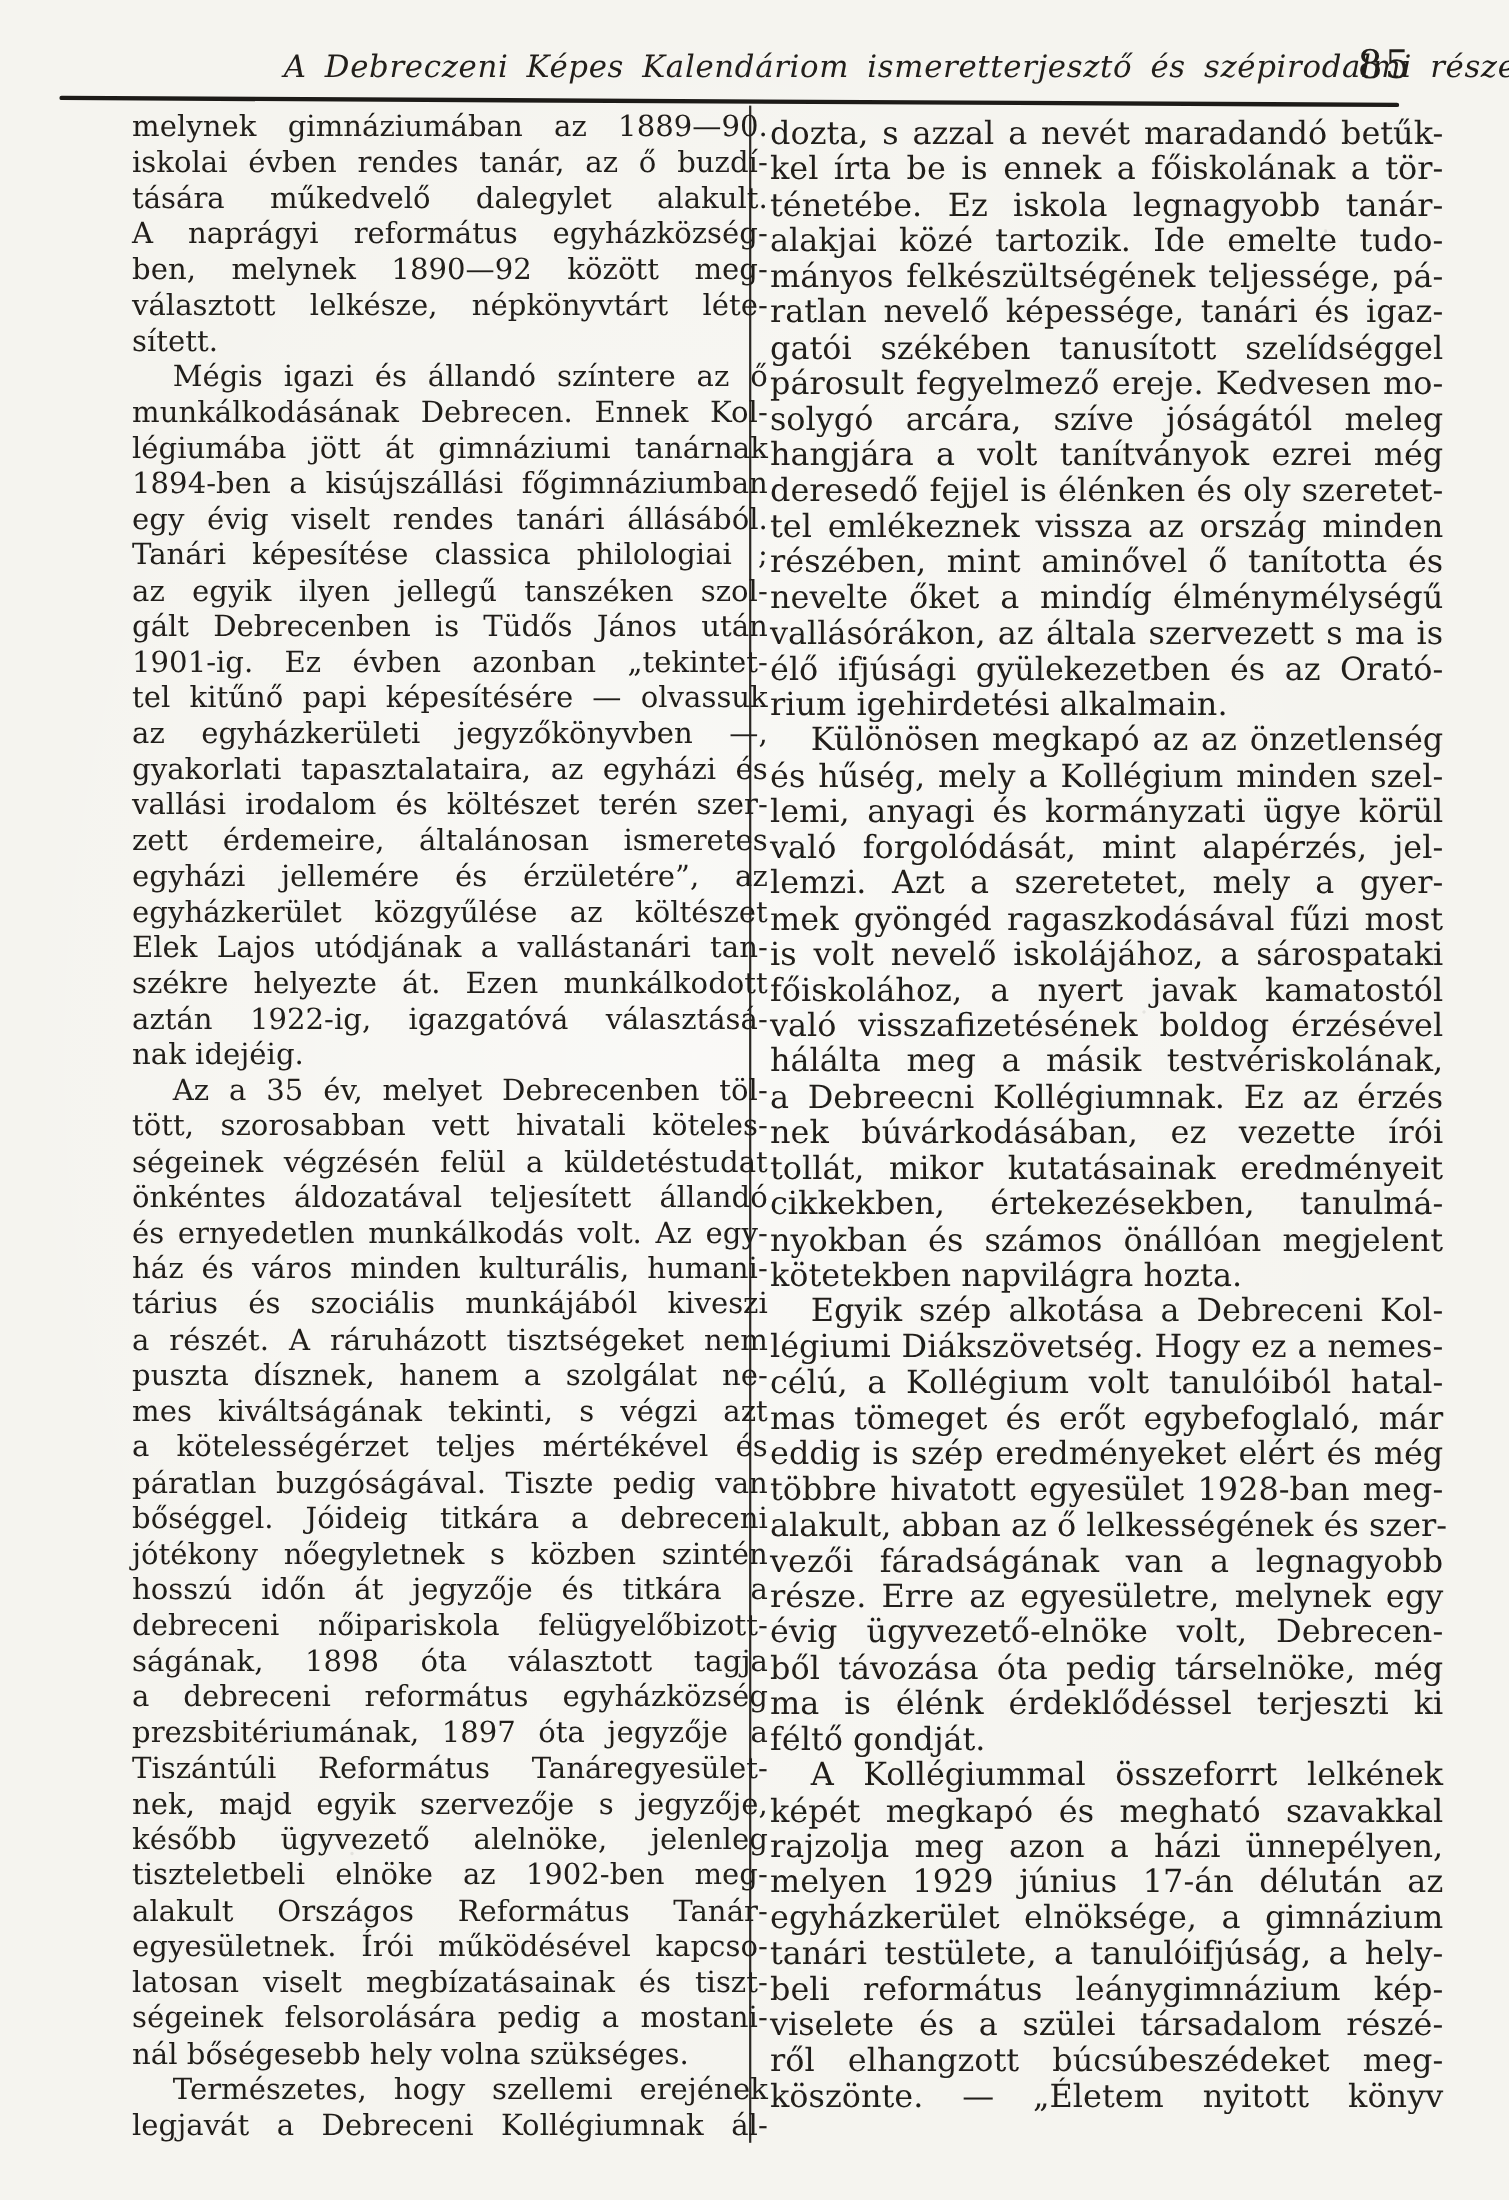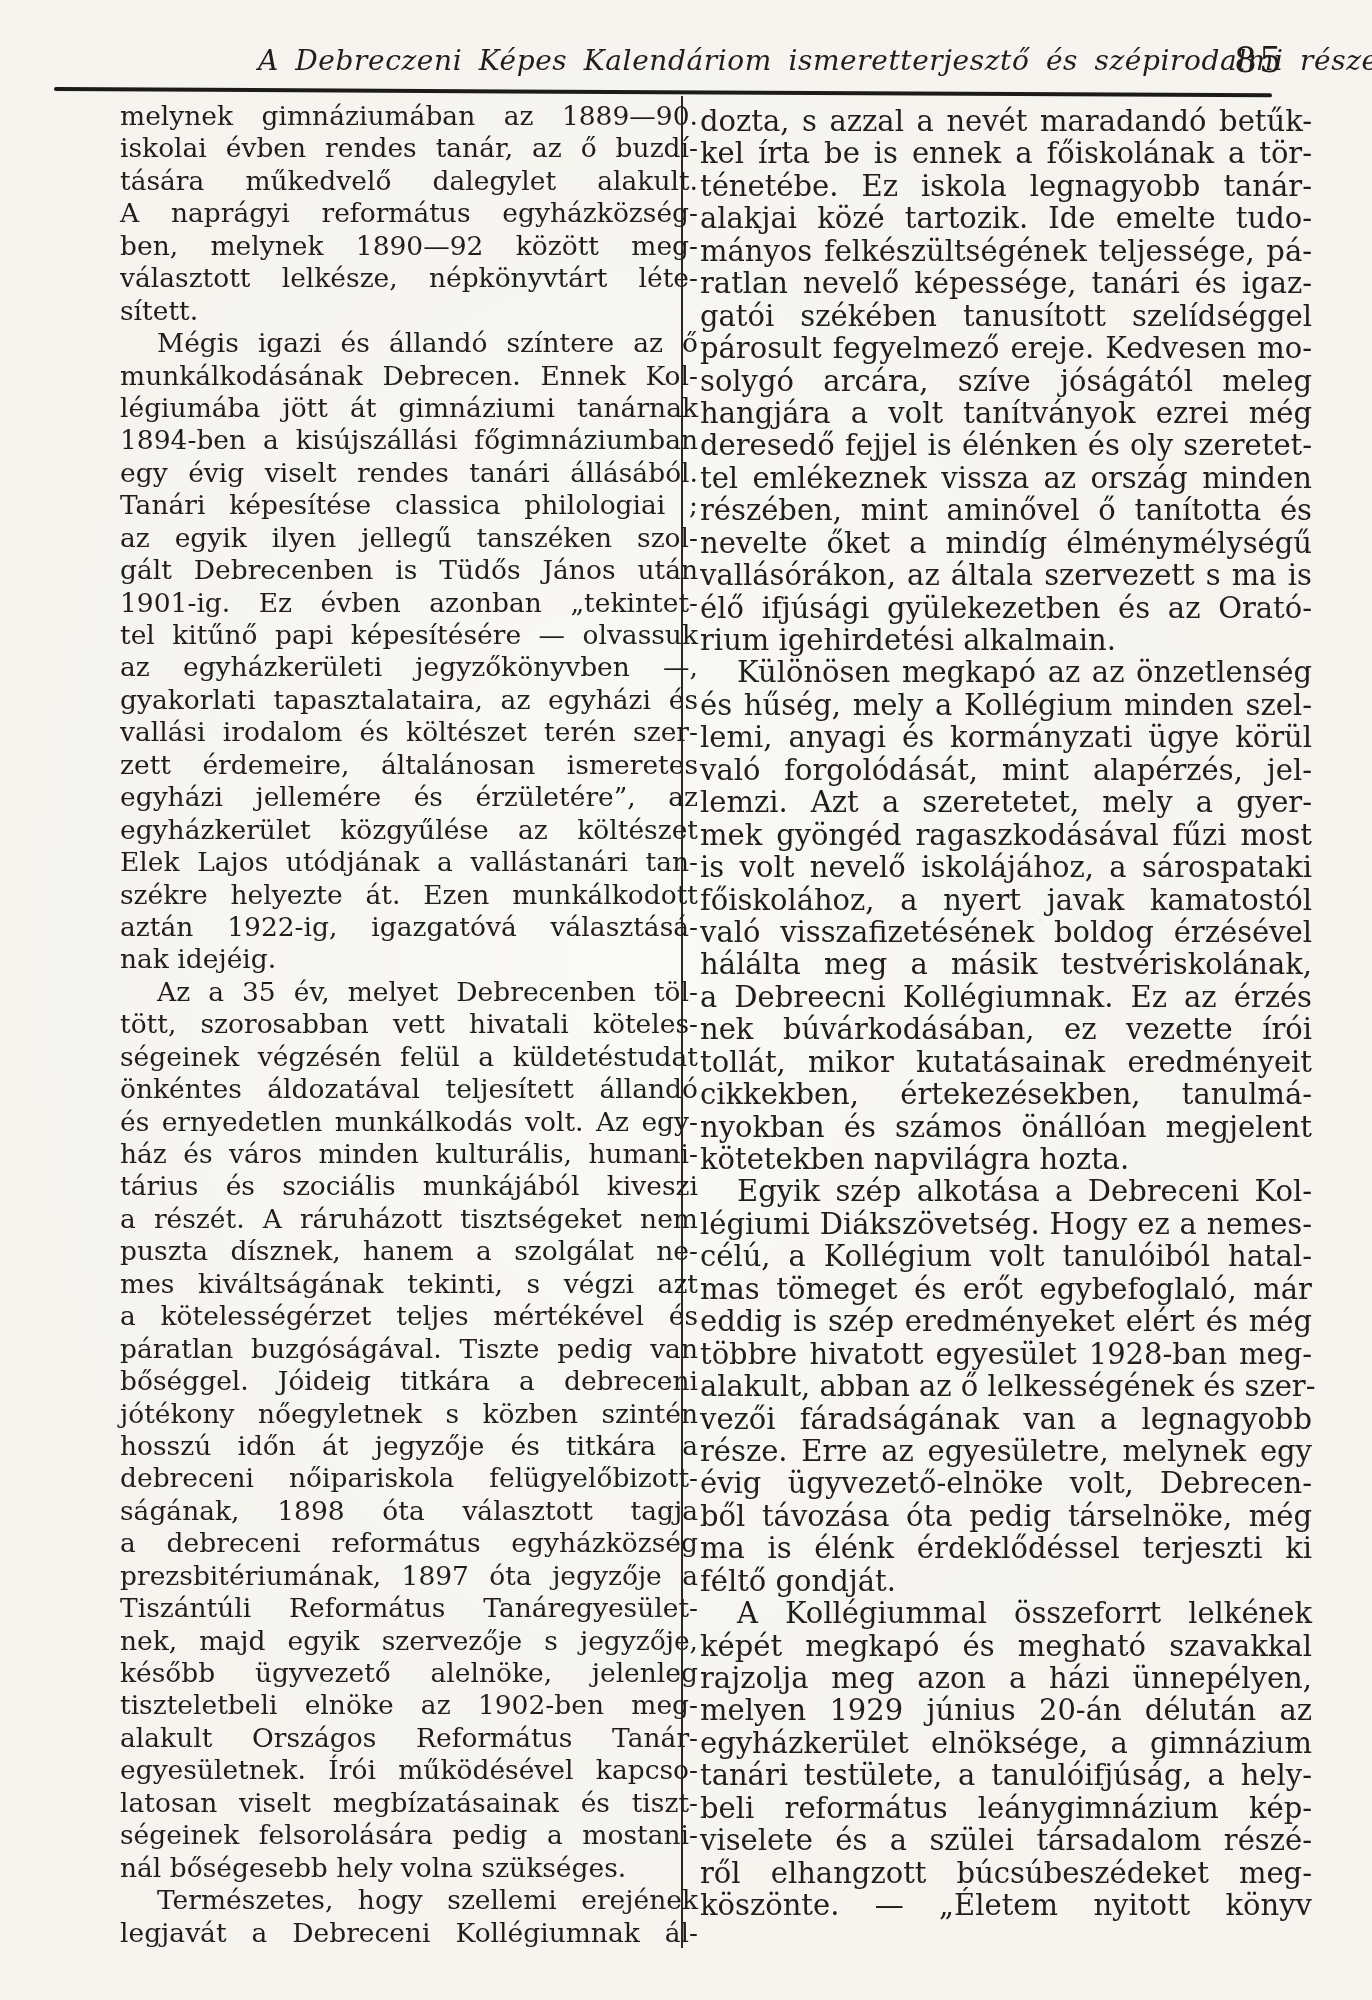--- a/index.html
+++ b/index.html
@@ -162,21 +162,21 @@
       <div class="line">alakult, abban az ő lelkességének és szer-</div>
       <div class="line">vezői fáradságának van a legnagyobb</div>
       <div class="line">része. Erre az egyesületre, melynek egy</div>
       <div class="line">évig ügyvezető-elnöke volt, Debrecen-</div>
       <div class="line">ből távozása óta pedig társelnöke, még</div>
       <div class="line">ma is élénk érdeklődéssel terjeszti ki</div>
       <div class="line no-just">féltő gondját.</div>
       <div class="line indent">A Kollégiummal összeforrt lelkének</div>
       <div class="line">képét megkapó és megható szavakkal</div>
       <div class="line">rajzolja meg azon a házi ünnepélyen,</div>
-      <div class="line">melyen 1929 június 20-án délután az</div>
+      <div class="line">melyen 1929 június 17-án délután az</div>
       <div class="line">egyházkerület elnöksége, a gimnázium</div>
       <div class="line">tanári testülete, a tanulóifjúság, a hely-</div>
       <div class="line">beli református leánygimnázium kép-</div>
       <div class="line">viselete és a szülei társadalom részé-</div>
       <div class="line">ről elhangzott búcsúbeszédeket meg-</div>
       <div class="line">köszönte. — „Életem nyitott könyv</div>
     </div>
 </div>
 
 </body></html>

